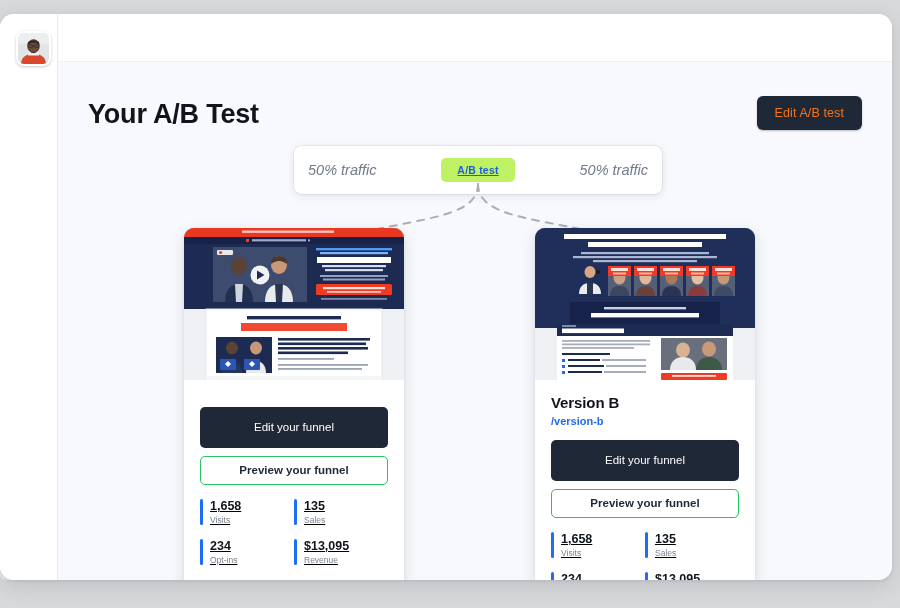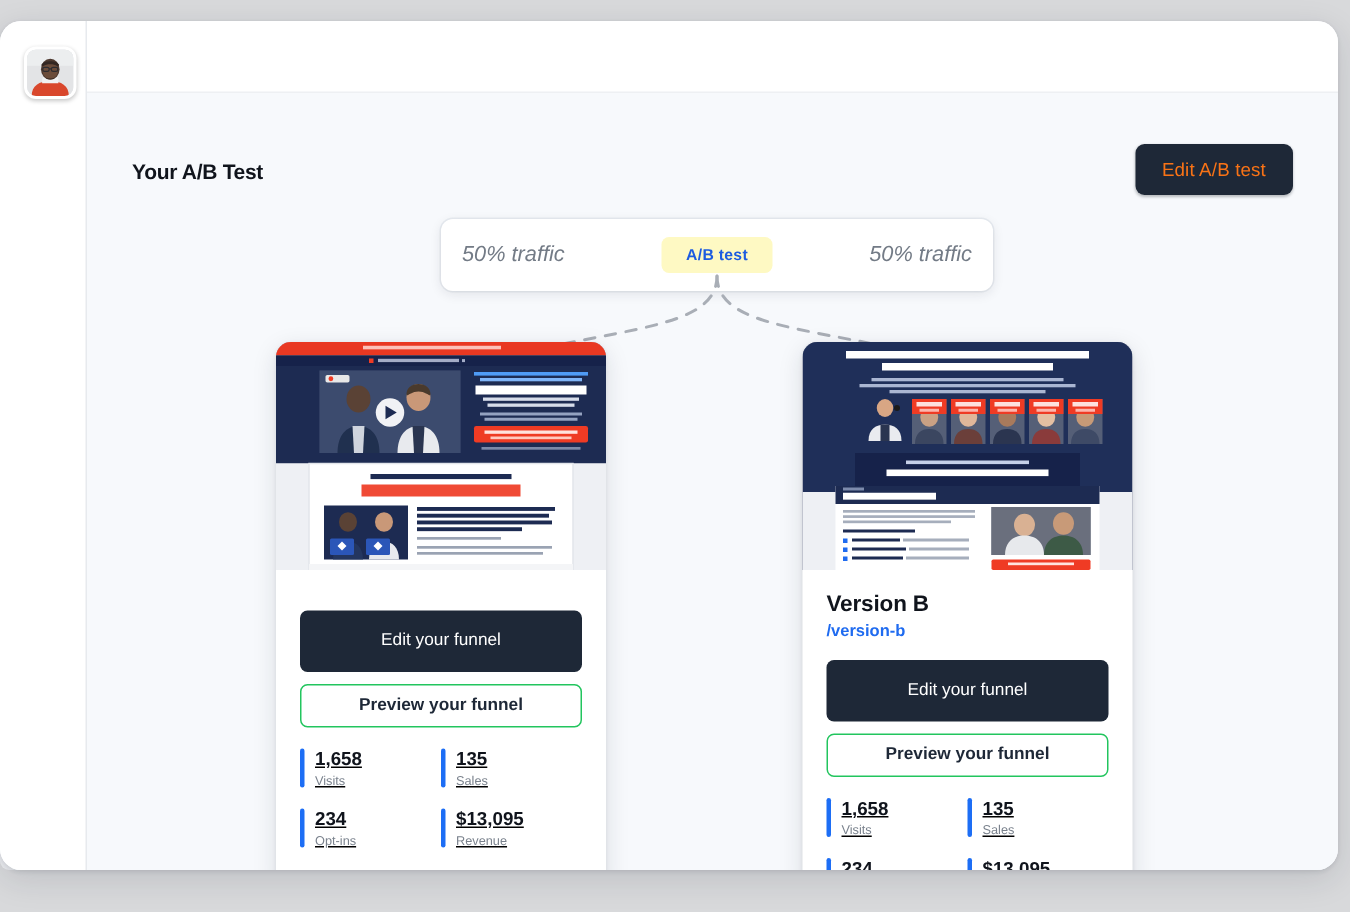--- a/index.html
+++ b/index.html
@@ -49,21 +49,21 @@
   .content {
     position: absolute; left: 58px; top: 48px; right: 0; bottom: 0;
     background: #f7f9fc;
   }
 
   
   .page-head {
     position: absolute; left: 30px; top: 32px; right: 30px; height: 40px;
   }
   .page-title {
-    font-size: 14px; font-weight: bold; color: #10141c;
+    font-size: 27px; font-weight: bold; color: #10141c;
     letter-spacing: -.2px; line-height: 40px;
   }
   .edit-ab-btn {
     position: absolute; right: 0; top: 2px;
     background: #1e2837; color: #f97316;
     font-size: 12.5px; font-weight: normal;
     border: none; border-radius: 6px;
     padding: 0 18px; height: 34px; line-height: 34px;
     cursor: pointer; letter-spacing: .1px;
     box-shadow: 0 1px 2px rgba(16,20,28,.28);
@@ -73,24 +73,24 @@
   .split-bar {
     position: absolute; left: 236px; top: 84px;
     width: 368px; height: 48px;
     background: #ffffff; border-radius: 8px;
     box-shadow: 0 2px 8px rgba(26,34,50,.10), 0 0 0 1px rgba(230,234,240,.9);
     display: flex; align-items: center; justify-content: space-between;
     padding: 0 14px;
   }
   .split-label { font-size: 14.5px; color: #737b86; white-space: nowrap; font-style: italic; }
   .ab-pill {
-    background: #fef9c3; color: #1d5ce0;
+    background: #bef264; color: #1d5ce0;
     font-size: 10.5px; font-weight: bold;
     border-radius: 5px; padding: 6px 16px;
-    border: none; cursor: pointer; letter-spacing: .2px;
+    border: none; cursor: pointer; letter-spacing: .2px; text-decoration: underline;
   }
 
   
   .connector { position: absolute; left: 0; top: 120px; width: 834px; height: 110px; pointer-events: none; }
 
   
   .cards { position: absolute; left: 0; top: 0; width: 834px; height: 100%; }
   .funnel-card {
     position: absolute; top: 166px; width: 220px; height: 365px;
     background: #ffffff; border-radius: 10px;

